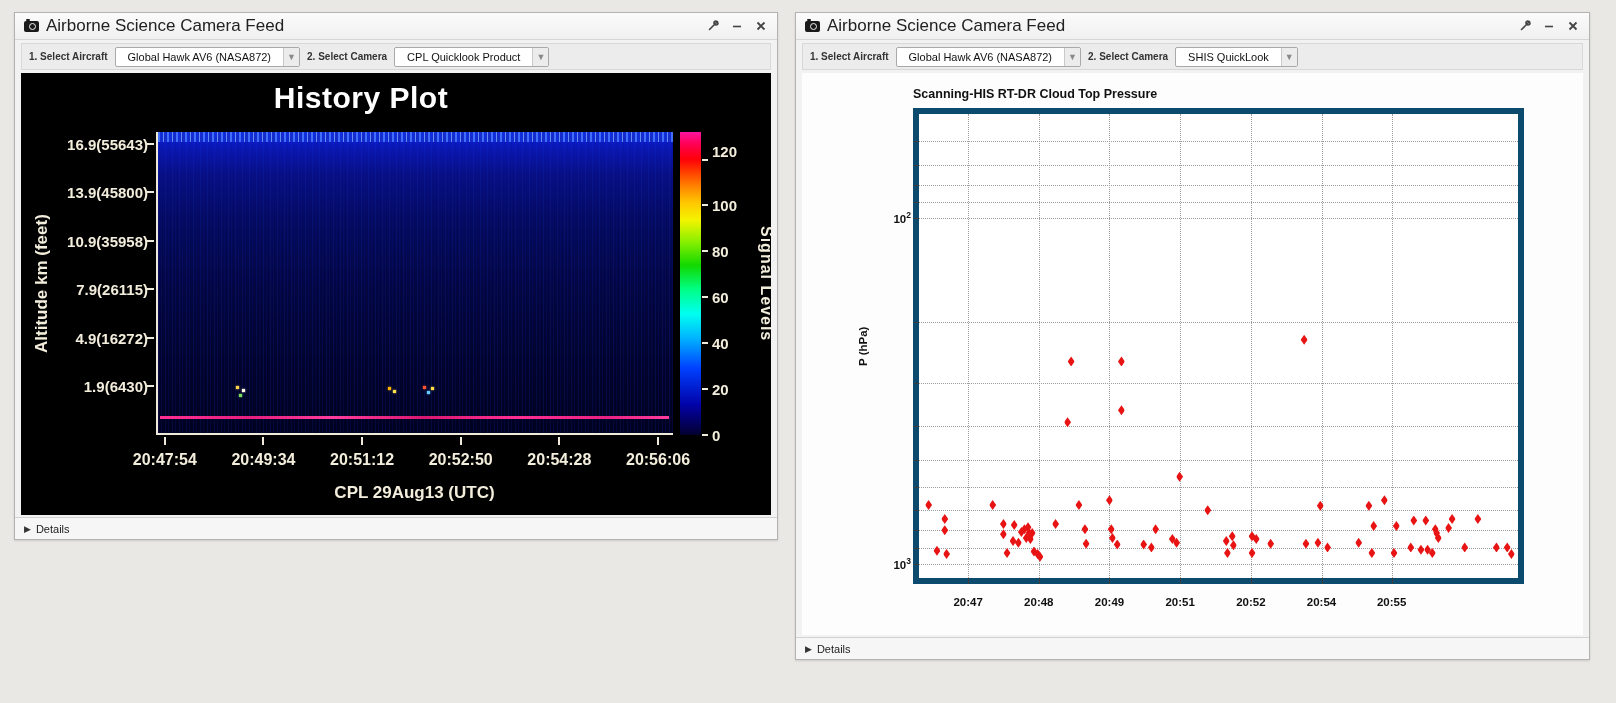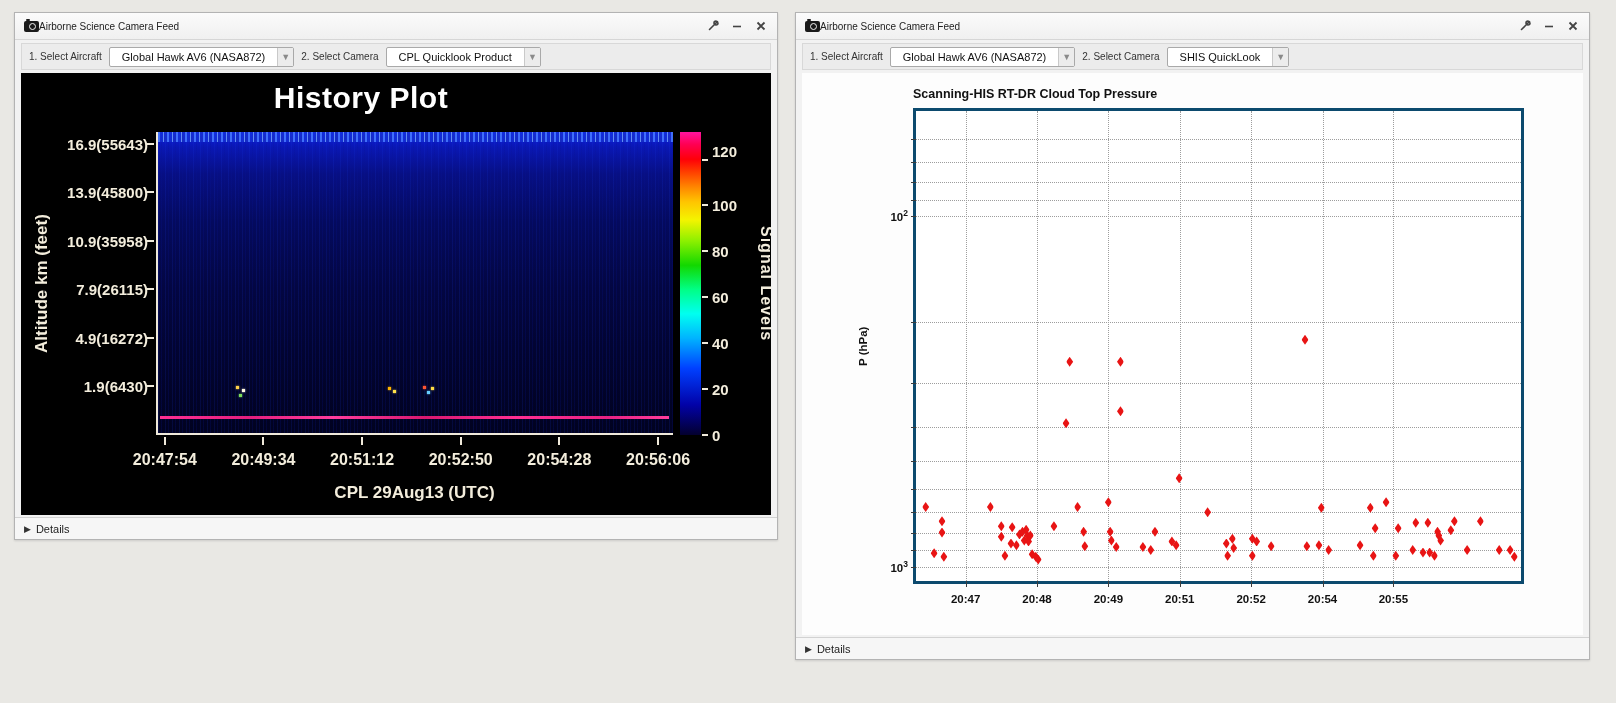--- a/index.html
+++ b/index.html
@@ -4,31 +4,31 @@
 <style>
   * { margin:0; padding:0; box-sizing:border-box; }
   html,body { width:1616px; height:703px; font-family:"Liberation Sans", sans-serif; }
   body { background:#e9e8e4; position:relative; overflow:hidden; }
 
   .panel { position:absolute; background:#f2f2f2; border:1px solid #b3b3b3; box-shadow:0 1px 2px rgba(0,0,0,.12); }
   #left-panel  { left:14px; top:12px; width:764px; height:528px; }
   #right-panel { left:795px; top:12px; width:795px; height:648px; }
 
   .titlebar { height:27px; display:flex; align-items:center; padding:0 9px; background:linear-gradient(#fbfbfb,#f0f0f0); border-bottom:1px solid #d6d6d6; }
-  .win-title { font-size:10px; color:#222; flex:1; }
+  .win-title { font-size:17px; color:#222; margin-left:7px; flex:1; }
   .win-btns { display:flex; align-items:center; gap:10px; }
   .win-btn { width:14px; height:14px; display:flex; align-items:center; justify-content:center; color:#444; cursor:pointer; }
   .win-btn svg { display:block; }
 
   .cam-icon { width:15px; height:11px; background:#1a1a1a; border-radius:2px; position:relative; }
   .cam-icon:before { content:""; position:absolute; left:5px; top:2.5px; width:5px; height:5px; border:1.5px solid #f2f2f2; border-radius:50%; }
   .cam-icon:after { content:""; position:absolute; left:2px; top:-2px; width:4px; height:2px; background:#1a1a1a; border-radius:1px; }
 
   .toolbar { height:27px; margin:3px 6px 0 6px; background:#ececec; border:1px solid #d8d8d8; display:flex; align-items:center; padding:0 7px; gap:7px; }
-  .tb-label { font-size:10px; font-weight:normal; color:#333; white-space:nowrap; }
+  .tb-label { font-size:10px; font-weight:bold; color:#333; white-space:nowrap; }
   .dropdown { height:20px; background:#fff; border:1px solid #a9a9a9; border-radius:2px; display:flex; align-items:center; cursor:pointer; }
   .dd-value { font-size:11px; color:#111; padding:0 12px; white-space:nowrap; }
   .dd-arrow { width:16px; align-self:stretch; border-left:1px solid #c9c9c9; background:#ececec; color:#8a8a8a; font-size:9px; display:flex; align-items:center; justify-content:center; }
 
   .details-bar { position:absolute; left:0; right:0; bottom:0; height:22px; background:#f6f6f6; border-top:1px solid #d2d2d2; display:flex; align-items:center; padding-left:9px; gap:5px; cursor:pointer; }
   .details-arrow { font-size:9px; color:#333; }
   .details-text { font-size:11px; color:#222; }
 
   
   #cpl-area { position:absolute; left:6px; right:6px; top:60px; bottom:24px; background:#000; overflow:hidden; }
@@ -53,21 +53,21 @@
   #cpl-colorbar { position:absolute; left:659px; top:59px; width:21px; height:303px;
      background:linear-gradient(to top, #03002e 0%, #0202a8 10%, #0040ff 22%, #00b4ff 32%, #00fff0 40%, #00ff86 48%, #12d800 56%, #8cf000 64%, #f4f400 71%, #ffc400 77%, #ff8400 82%, #ff3c00 87%, #ff0008 91%, #ff0054 96%, #ff14a0 100%); }
   .cb-tick { position:absolute; width:6px; height:2px; background:#efe9da; transform:translateY(-50%); }
   .cb-lab { position:absolute; transform:translateY(-50%); color:#f3eddc; font-size:15px; font-weight:bold; }
   #cpl-cblabel { position:absolute; left:733px; top:59px; height:303px; width:24px; display:flex; align-items:center; justify-content:center;
      writing-mode:vertical-rl; color:#f3eddc; font-size:16px; font-weight:bold; letter-spacing:1px; }
 
   
   #shis-area { position:absolute; left:6px; right:6px; top:60px; bottom:24px; background:#fdfdfd; }
   #shis-title { position:absolute; left:111px; width:611px; top:14px; font-size:12.5px; font-weight:bold; color:#111; }
-  #shis-box { position:absolute; left:111px; top:35px; width:611px; height:476px; border:3px solid #0c4a6e; background:#fff; }
+  #shis-box { position:absolute; left:111px; top:35px; width:611px; height:476px; border:6px solid #0c4a6e; background:#fff; }
   .hgrid { position:absolute; left:0; right:0; height:0; border-top:1px dotted #9d9d9d; }
   .vgrid { position:absolute; top:0; bottom:0; width:0; border-left:1px dotted #9d9d9d; }
   .shis-xtick { position:absolute; bottom:-6px; width:1px; height:6px; background:#3c3c3c; }
   .shis-xlab { position:absolute; top:482px; transform:translateX(-50%); font-size:11.5px; font-weight:bold; color:#111; white-space:nowrap; }
   .shis-ytickm { position:absolute; left:-5px; width:5px; height:1px; background:#3c3c3c; }
   .shis-ylab { position:absolute; right:100%; margin-right:8px; transform:translateY(-55%); font-size:11.5px; font-weight:bold; color:#111; white-space:nowrap; }
   .shis-ylab sup { font-size:8.5px; }
   #shis-ylabel { position:absolute; left:52px; top:35px; height:476px; width:18px; display:flex; align-items:center; justify-content:center;
      writing-mode:vertical-rl; transform:rotate(180deg); font-size:11.5px; font-weight:bold; color:#111; }
   .pt { position:absolute; width:7px; height:10px; transform:translate(-50%,-50%);

